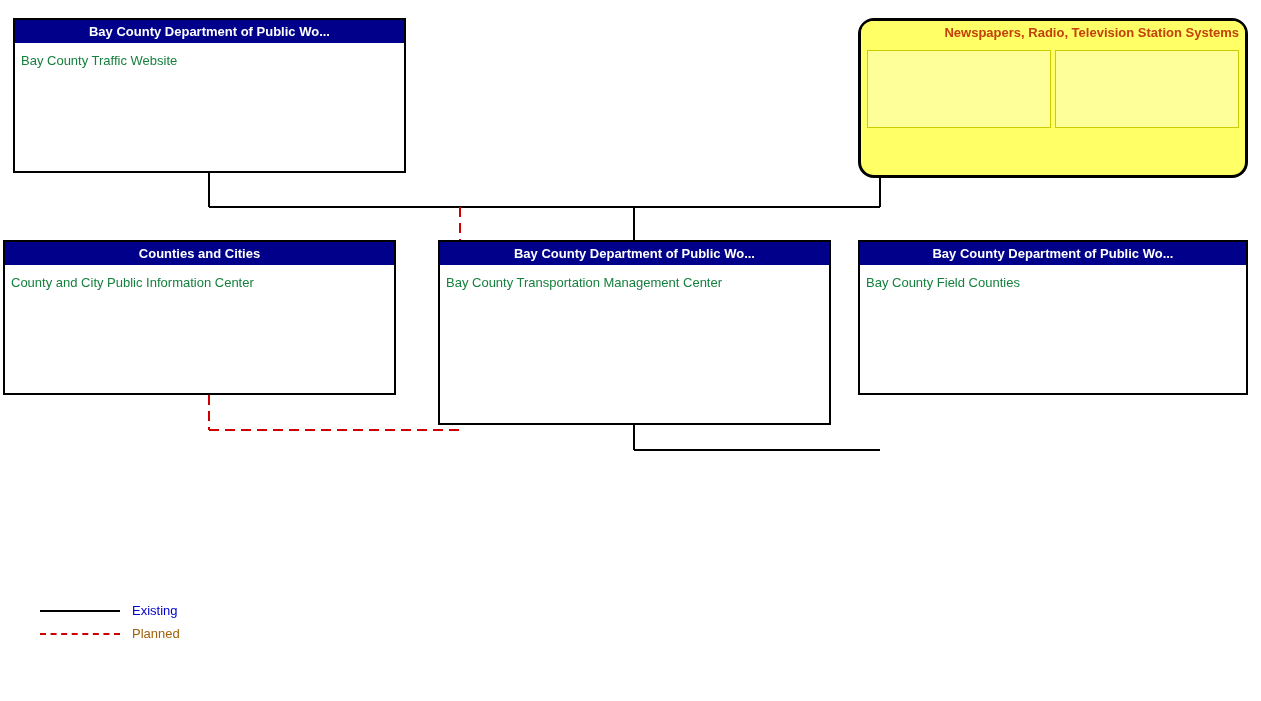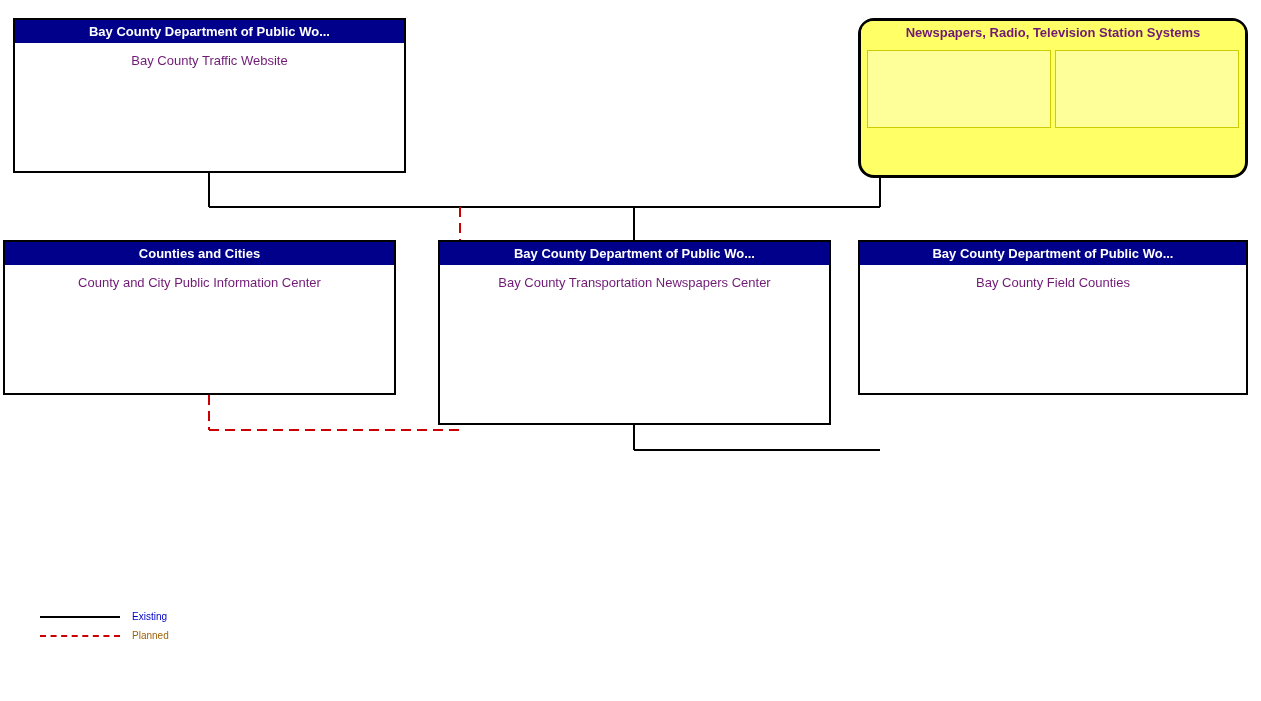--- a/index.html
+++ b/index.html
@@ -31,39 +31,38 @@
       font-weight: bold;
       font-size: 13px;
       text-align: center;
       padding: 4px 6px;
       white-space: nowrap;
       overflow: hidden;
       text-overflow: ellipsis;
     }
 
     .node-body {
-      text-align: center;
       font-size: 13px;
       padding: 10px 6px;
-      color: #701a75;
+      color: #15803d;
     }
 
     .node-newspaper {
       position: absolute;
       border: 3px solid #000;
       background: #ffff66;
       border-radius: 16px;
     }
 
     .node-newspaper .node-header {
       background: #ffff66;
-      color: #701a75;
+      color: #c2410c;
       font-weight: bold;
       font-size: 13px;
-      text-align: center;
+      text-align: right;
       padding: 4px 6px;
       border-radius: 12px 12px 0 0;
     }
 
     .node-newspaper .inner-grid {
       display: grid;
       grid-template-columns: 1fr 1fr;
       gap: 4px;
       padding: 6px;
       height: 90px;
@@ -105,21 +104,21 @@
     }
 
     .legend-line-planned {
       width: 80px;
       height: 2px;
       border-top: 2px dashed #cc0000;
       background: transparent;
     }
 
     .legend-label {
-      font-size: 10px;
+      font-size: 13px;
     }
 
     .legend-label-existing {
       color: #0000cc;
     }
 
     .legend-label-planned {
       color: #a16207;
     }
   </style>
@@ -160,21 +159,21 @@
     </div>
   </div>
 
   <div class="node" style="left:3px;top:240px;width:393px;height:155px;">
     <div class="node-header">Counties and Cities</div>
     <div class="node-body">County and City Public Information Center</div>
   </div>
 
   <div class="node" style="left:438px;top:240px;width:393px;height:185px;">
     <div class="node-header">Bay County Department of Public Wo...</div>
-    <div class="node-body">Bay County Transportation Newspapers Center</div>
+    <div class="node-body">Bay County Transportation Management Center</div>
   </div>
 
   <div class="node" style="left:858px;top:240px;width:390px;height:155px;">
     <div class="node-header">Bay County Department of Public Wo...</div>
     <div class="node-body">Bay County Field Counties</div>
   </div>
 
   <div class="legend">
     <div class="legend-item">
       <div class="legend-line-existing"></div>

